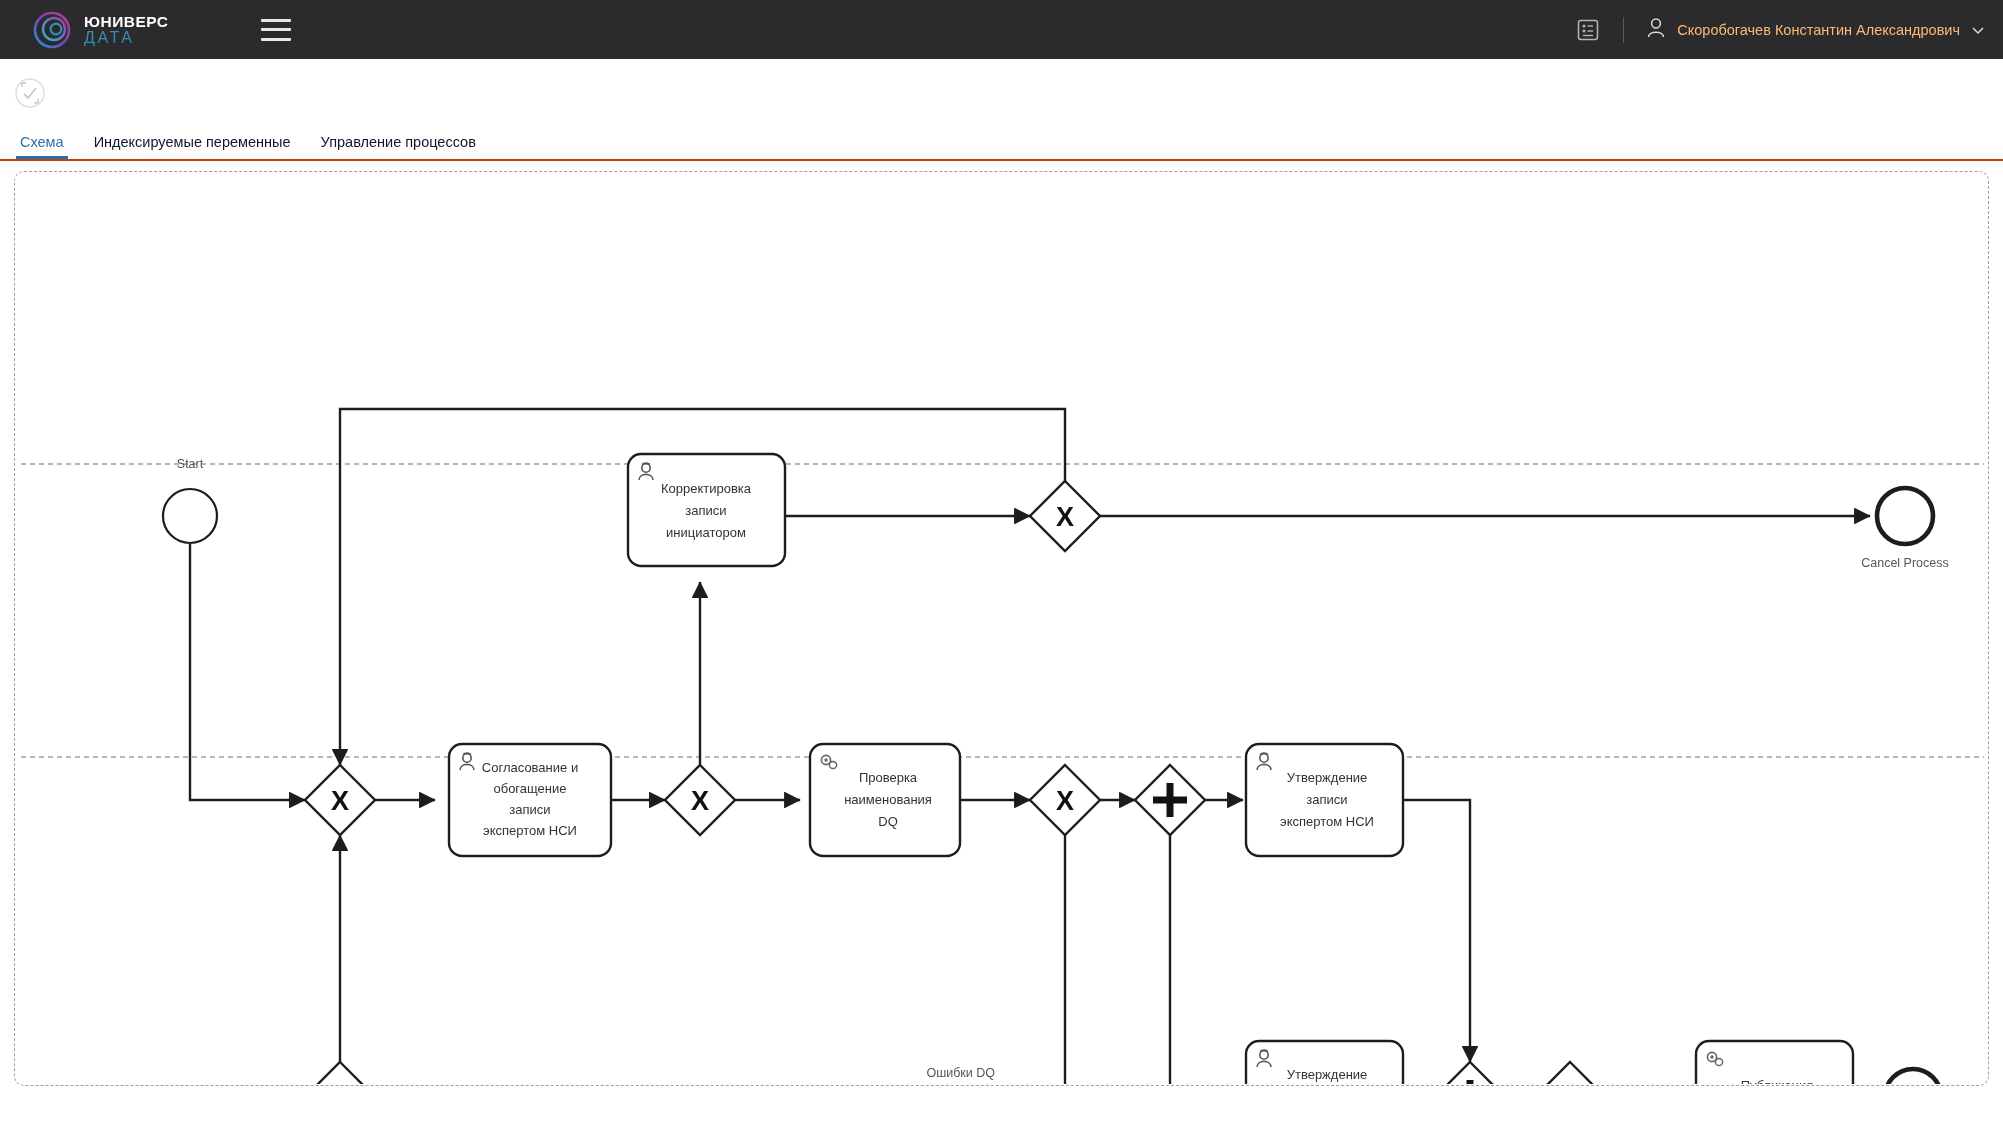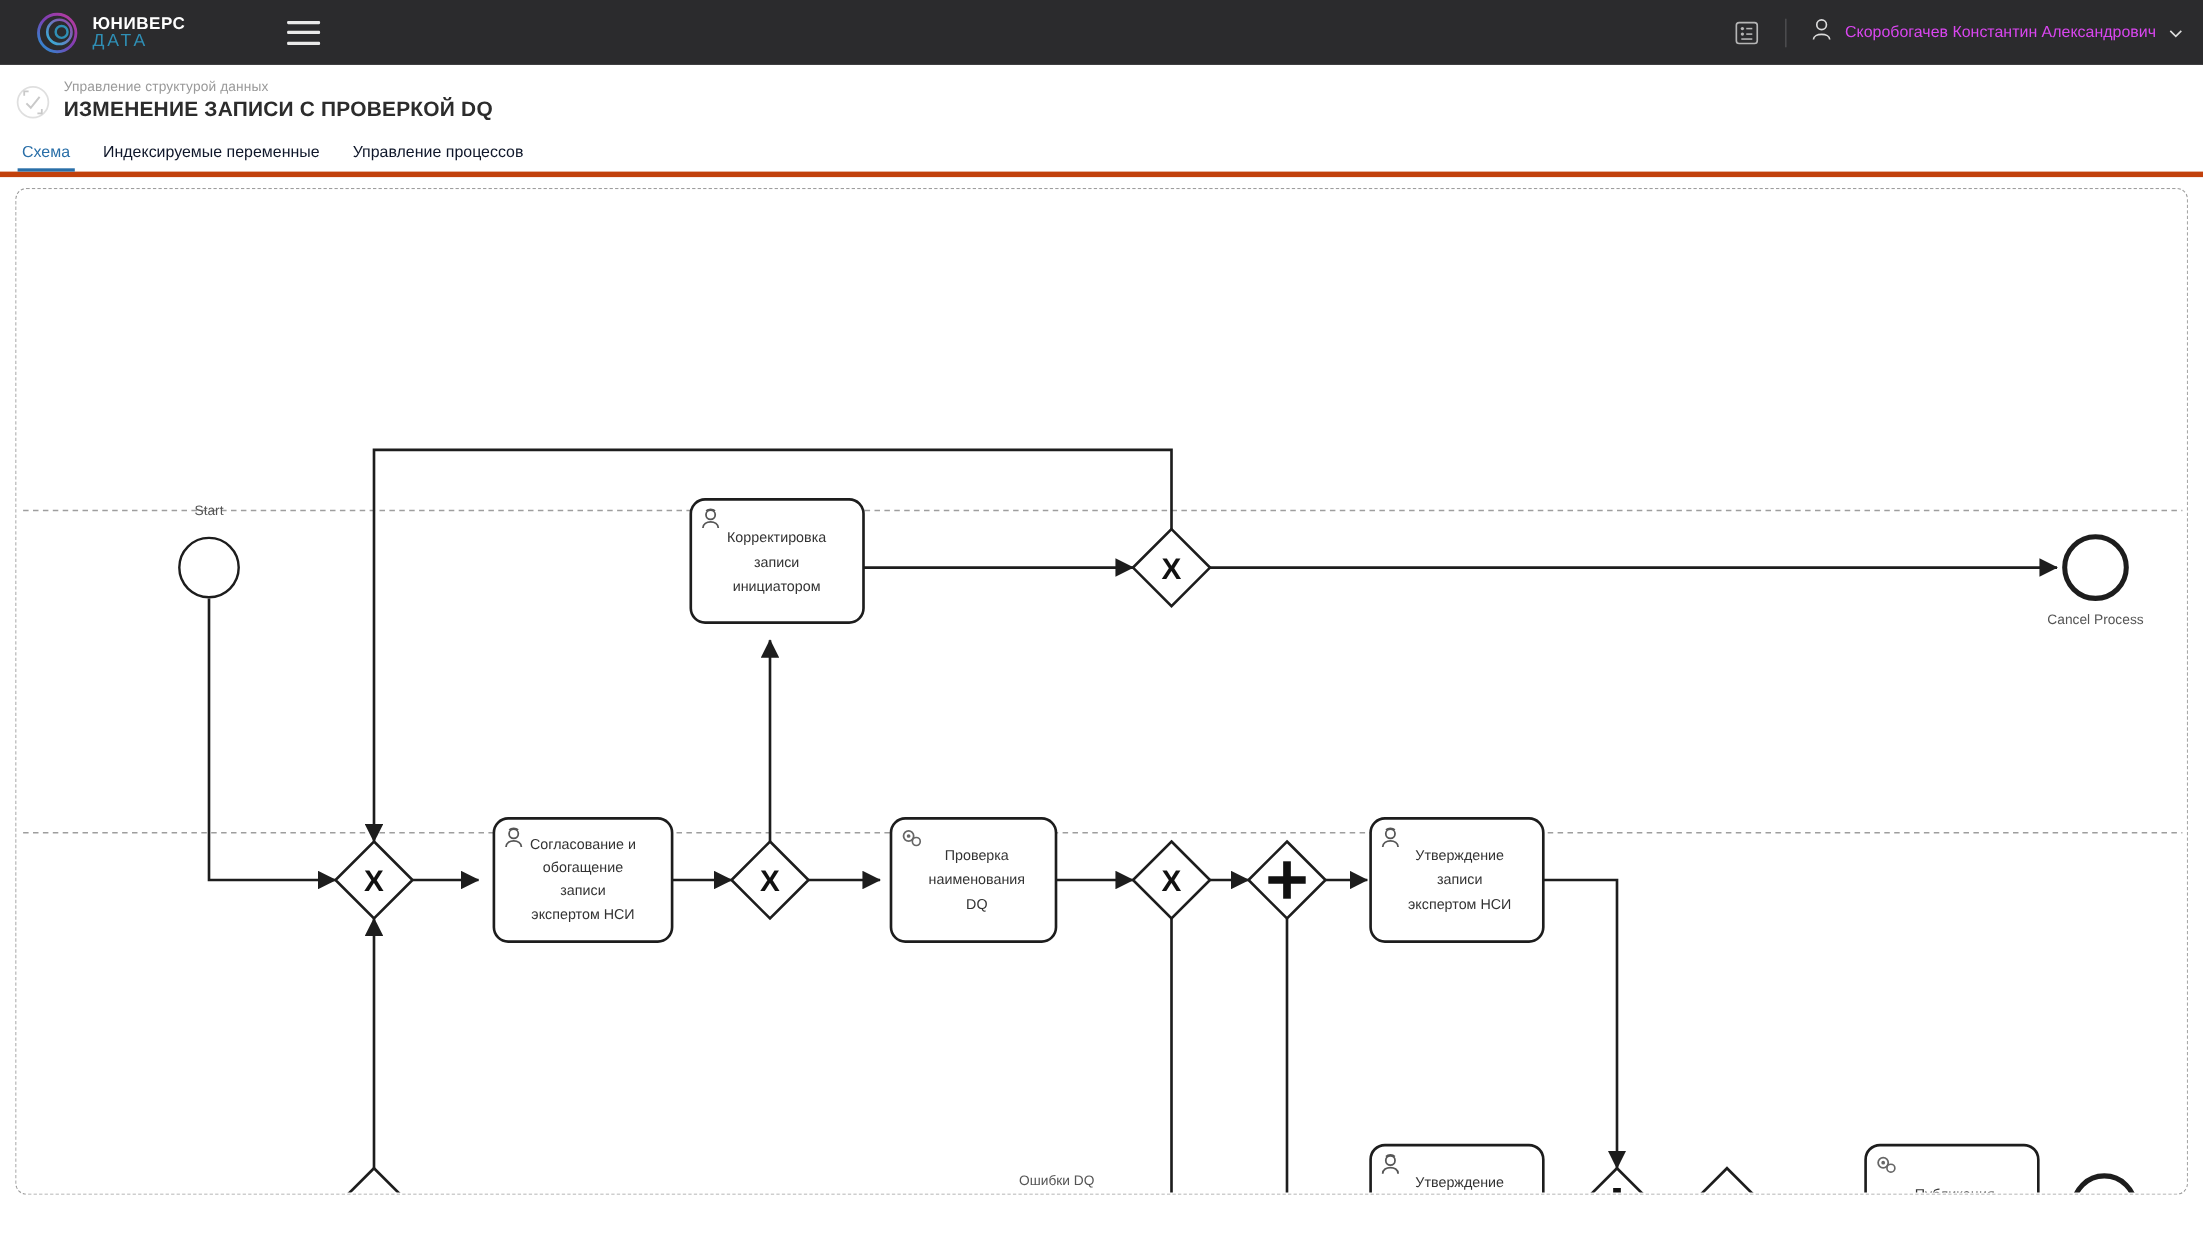--- a/index.html
+++ b/index.html
@@ -35,21 +35,21 @@
     cursor: pointer;
   }
   .burger span { display: block; height: 3px; background: #e9e9e9; border-radius: 1px; }
   .topbar-right {
     position: absolute; right: 18px; top: 0; height: 59px;
     display: flex; align-items: center; gap: 0;
   }
   .tb-icon { width: 26px; height: 26px; opacity: .85; cursor: pointer; }
   .tb-sep { width: 1px; height: 26px; background: #5a5a5c; margin: 0 22px; }
   .tb-user { display: flex; align-items: center; gap: 11px; cursor: pointer; }
-  .tb-username { font-size: 14.5px; color: #d946ef; white-space: nowrap; }
+  .tb-username { font-size: 14.5px; color: #fdba74; white-space: nowrap; }
   .tb-caret { width: 14px; height: 14px; }
 
   
   .page-head {
     position: relative;
     height: 64px;
     padding: 8px 0 0 14px;
     display: flex;
     align-items: flex-start;
   }
@@ -60,21 +60,21 @@
   .breadcrumb { font-size: 12.5px; color: #9a9a9a; margin-top: 5px; letter-spacing: .1px; }
   .page-title {
     font-size: 19px; font-weight: bold; color: #2c2c2c;
     letter-spacing: .2px; margin-top: 3px;
   }
 
   
   .tabs {
     display: flex; align-items: flex-end; gap: 22px;
     padding-left: 16px; height: 38px;
-    border-bottom: 5px solid #c2410c;
+    border-bottom: 2px solid #c2410c;
   }
   .tab {
     font-size: 14.5px; color: #0f172a; padding: 0 4px 9px 4px;
     cursor: pointer; position: relative; white-space: nowrap;
   }
   .tab.active { color: #2a6fa8; }
   .tab.active:after {
     content: ""; position: absolute; left: 0; right: 0; bottom: 0;
     height: 3px; background: #2a6fa8;
   }
@@ -166,24 +166,20 @@
 
 <div class="page-head">
   <span class="head-icon">
     <svg width="32" height="32" viewBox="0 0 32 32">
       <circle cx="16" cy="16" r="14" fill="none" stroke="#c6c6c6" stroke-width="1.6"></circle>
       <path d="M10 17 L14 21 L22 11" fill="none" stroke="#9d9d9d" stroke-width="1.8"></path>
       <path d="M8 10 L8 6 L12 6" fill="none" stroke="#9d9d9d" stroke-width="1.6"></path>
       <path d="M24 22 L24 26 L20 26" fill="none" stroke="#9d9d9d" stroke-width="1.6"></path>
     </svg>
   </span>
-  <div>
-    <div class="breadcrumb">Управление структурой данных</div>
-    <div class="page-title">ИЗМЕНЕНИЕ ЗАПИСИ С ПРОВЕРКОЙ DQ</div>
-  </div>
 </div>
 
 <div class="tabs">
   <div class="tab active">Схема</div>
   <div class="tab">Индексируемые переменные</div>
   <div class="tab">Управление процессов</div>
 </div>
 
 <div class="canvas-wrap">
 <div class="canvas">

